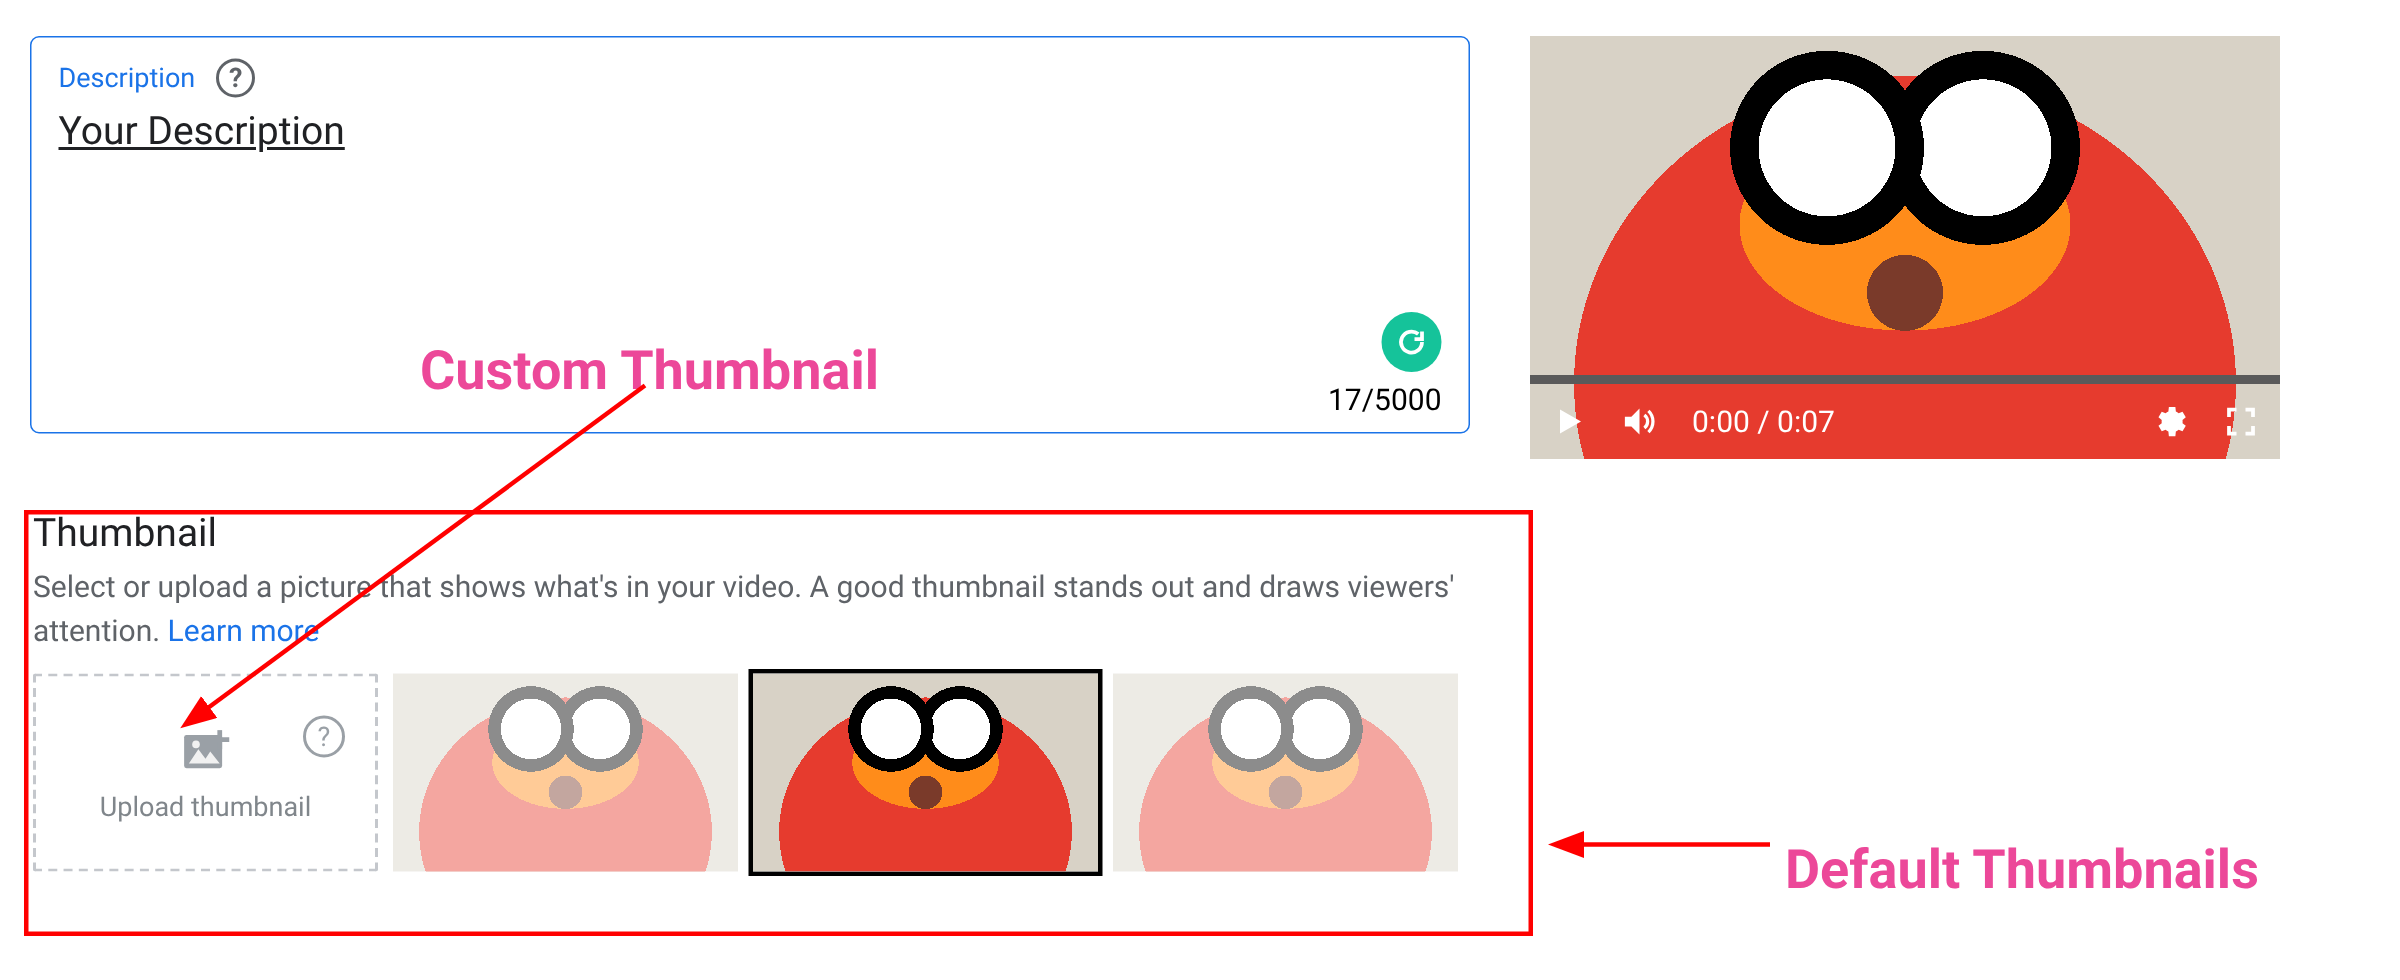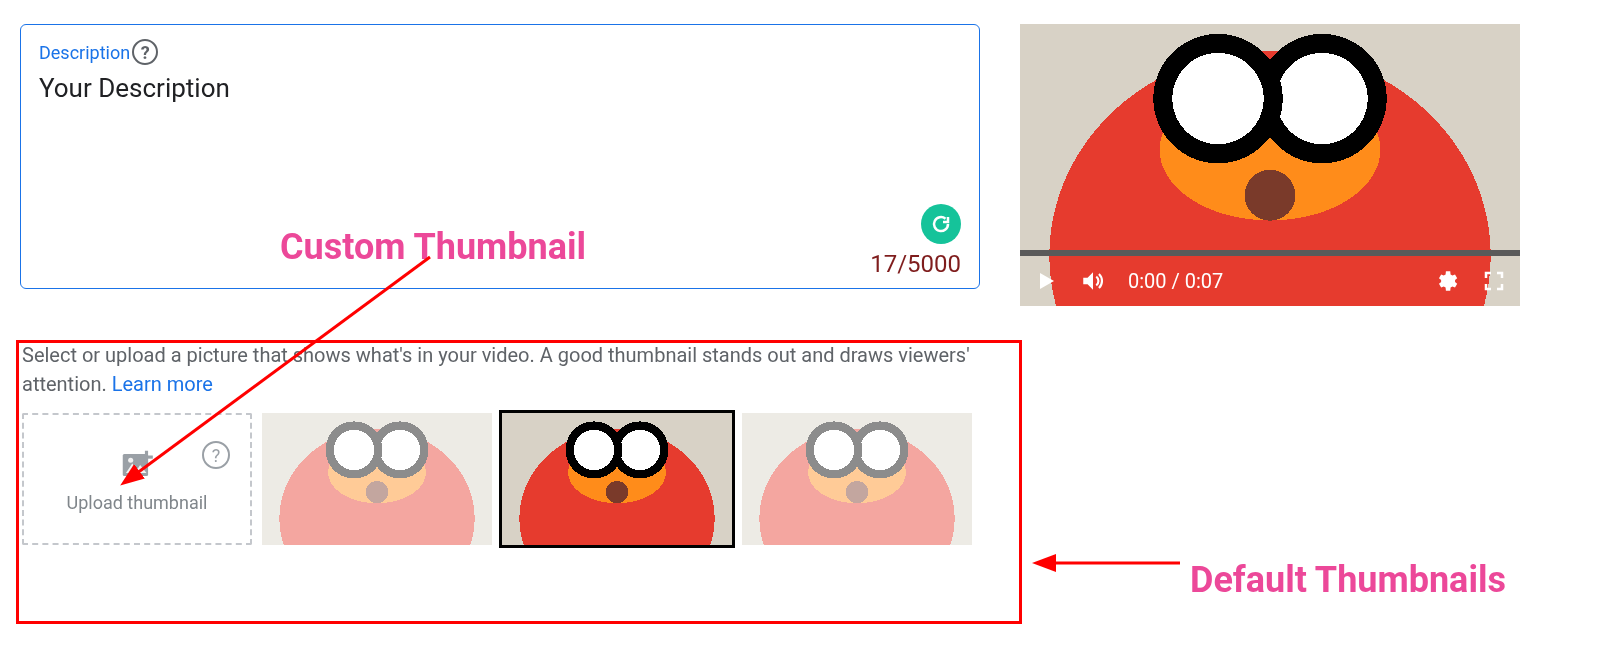--- a/index.html
+++ b/index.html
@@ -22,57 +22,58 @@
   .desc-box {
     border: 1.5px solid #1a73e8;
     border-radius: 6px;
     padding: 14px 18px 10px 18px;
     position: relative;
     height: 265px;
   }
   .desc-label-row {
     display: flex;
     align-items: center;
-    gap: 2px;
+    gap: 14px;
     margin-bottom: 8px;
   }
   .desc-label {
     color: #1a73e8;
     font-size: 18px;
   }
   .help-circle {
     width: 26px; height: 26px;
     border: 2px solid #5f6368;
     border-radius: 50%;
     display: flex; align-items: center; justify-content: center;
     color: #5f6368;
     font-size: 18px;
     font-weight: bold;
     cursor: pointer;
   }
   .desc-text {
     font-size: 26px;
     color: #202124;
+    text-decoration: underline;
   }
   .desc-footer {
     position: absolute;
     right: 18px;
     bottom: 10px;
     display: flex;
     flex-direction: column;
     align-items: flex-end;
     gap: 6px;
   }
   .grammarly-badge {
     width: 40px; height: 40px;
     background:#15c39a;
     border-radius:50%;
     display:flex; align-items:center; justify-content:center;
   }
-  .char-count { color:#7f1d1d; font-size:24px;margin-left:44px; }
+  .char-count { color:#000000; font-size:20px;margin-left:44px; }
 
   
   .annot-label {
     color:#ec4899;
     font-weight:700;
     font-size:36px;
     position:absolute;
   }
   .red-box {
     position:absolute;
@@ -190,20 +191,21 @@
         <div class="grammarly-badge">
           <svg width="24" height="24" viewBox="0 0 24 24">
               <path fill="none" stroke="#fff" stroke-width="2.5" d="M19 12a7 7 0 1 1-2.5-5.3M19 5v5h-5"></path>
             </svg>
         </div>
         <div class="char-count">17/5000</div>
       </div>
     </div>
 
     <div class="thumb-section">
+      <div class="thumb-title">Thumbnail</div>
       <div class="thumb-desc">
         <span>Select or upload a picture that shows what's in your video. A good thumbnail stands out and draws viewers' attention. </span><span class="learn-more">Learn more</span>
       </div>
       <div class="thumb-row">
         <div class="upload-tile">
           <div class="upload-help">?</div>
           <svg width="38" height="38" viewBox="0 0 24 24">
             <rect x="3" y="5" width="16" height="14" rx="1" fill="#9aa0a6"></rect>
             <polygon points="5,17 9,11 12,15 14,12 18,17" fill="#f1f1f1"></polygon>
             <circle cx="8" cy="9" r="1.6" fill="#f1f1f1"></circle>

